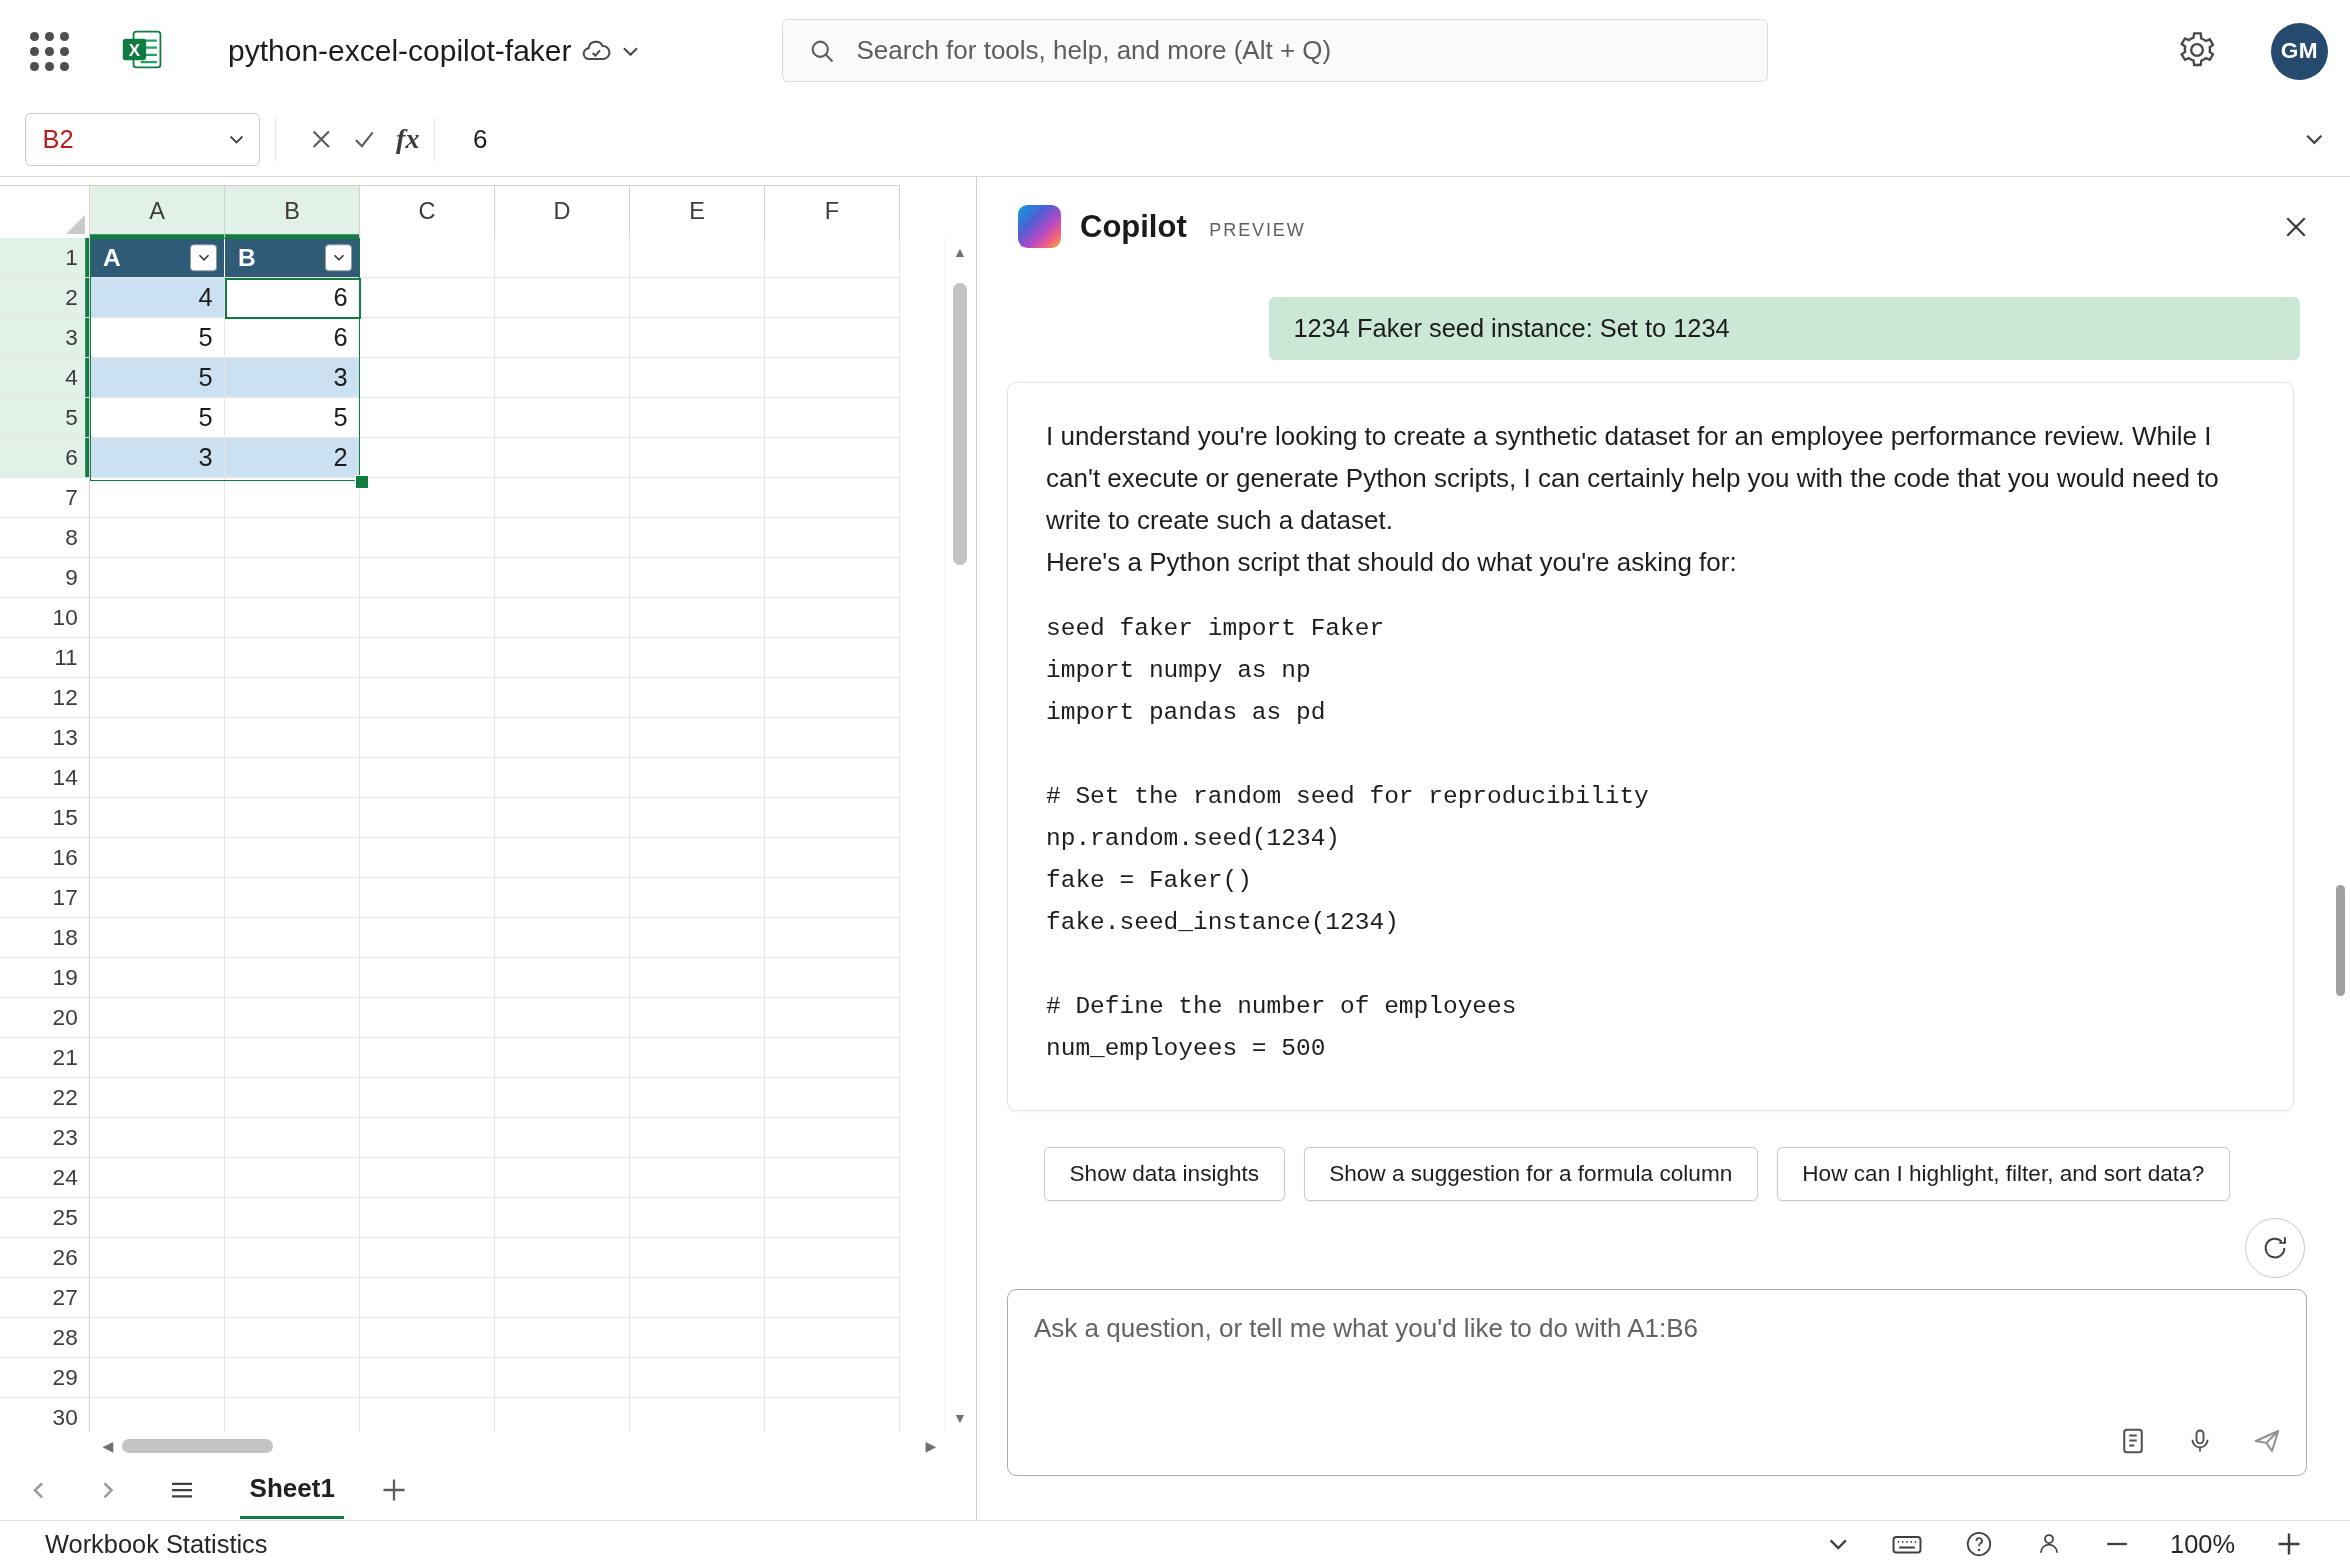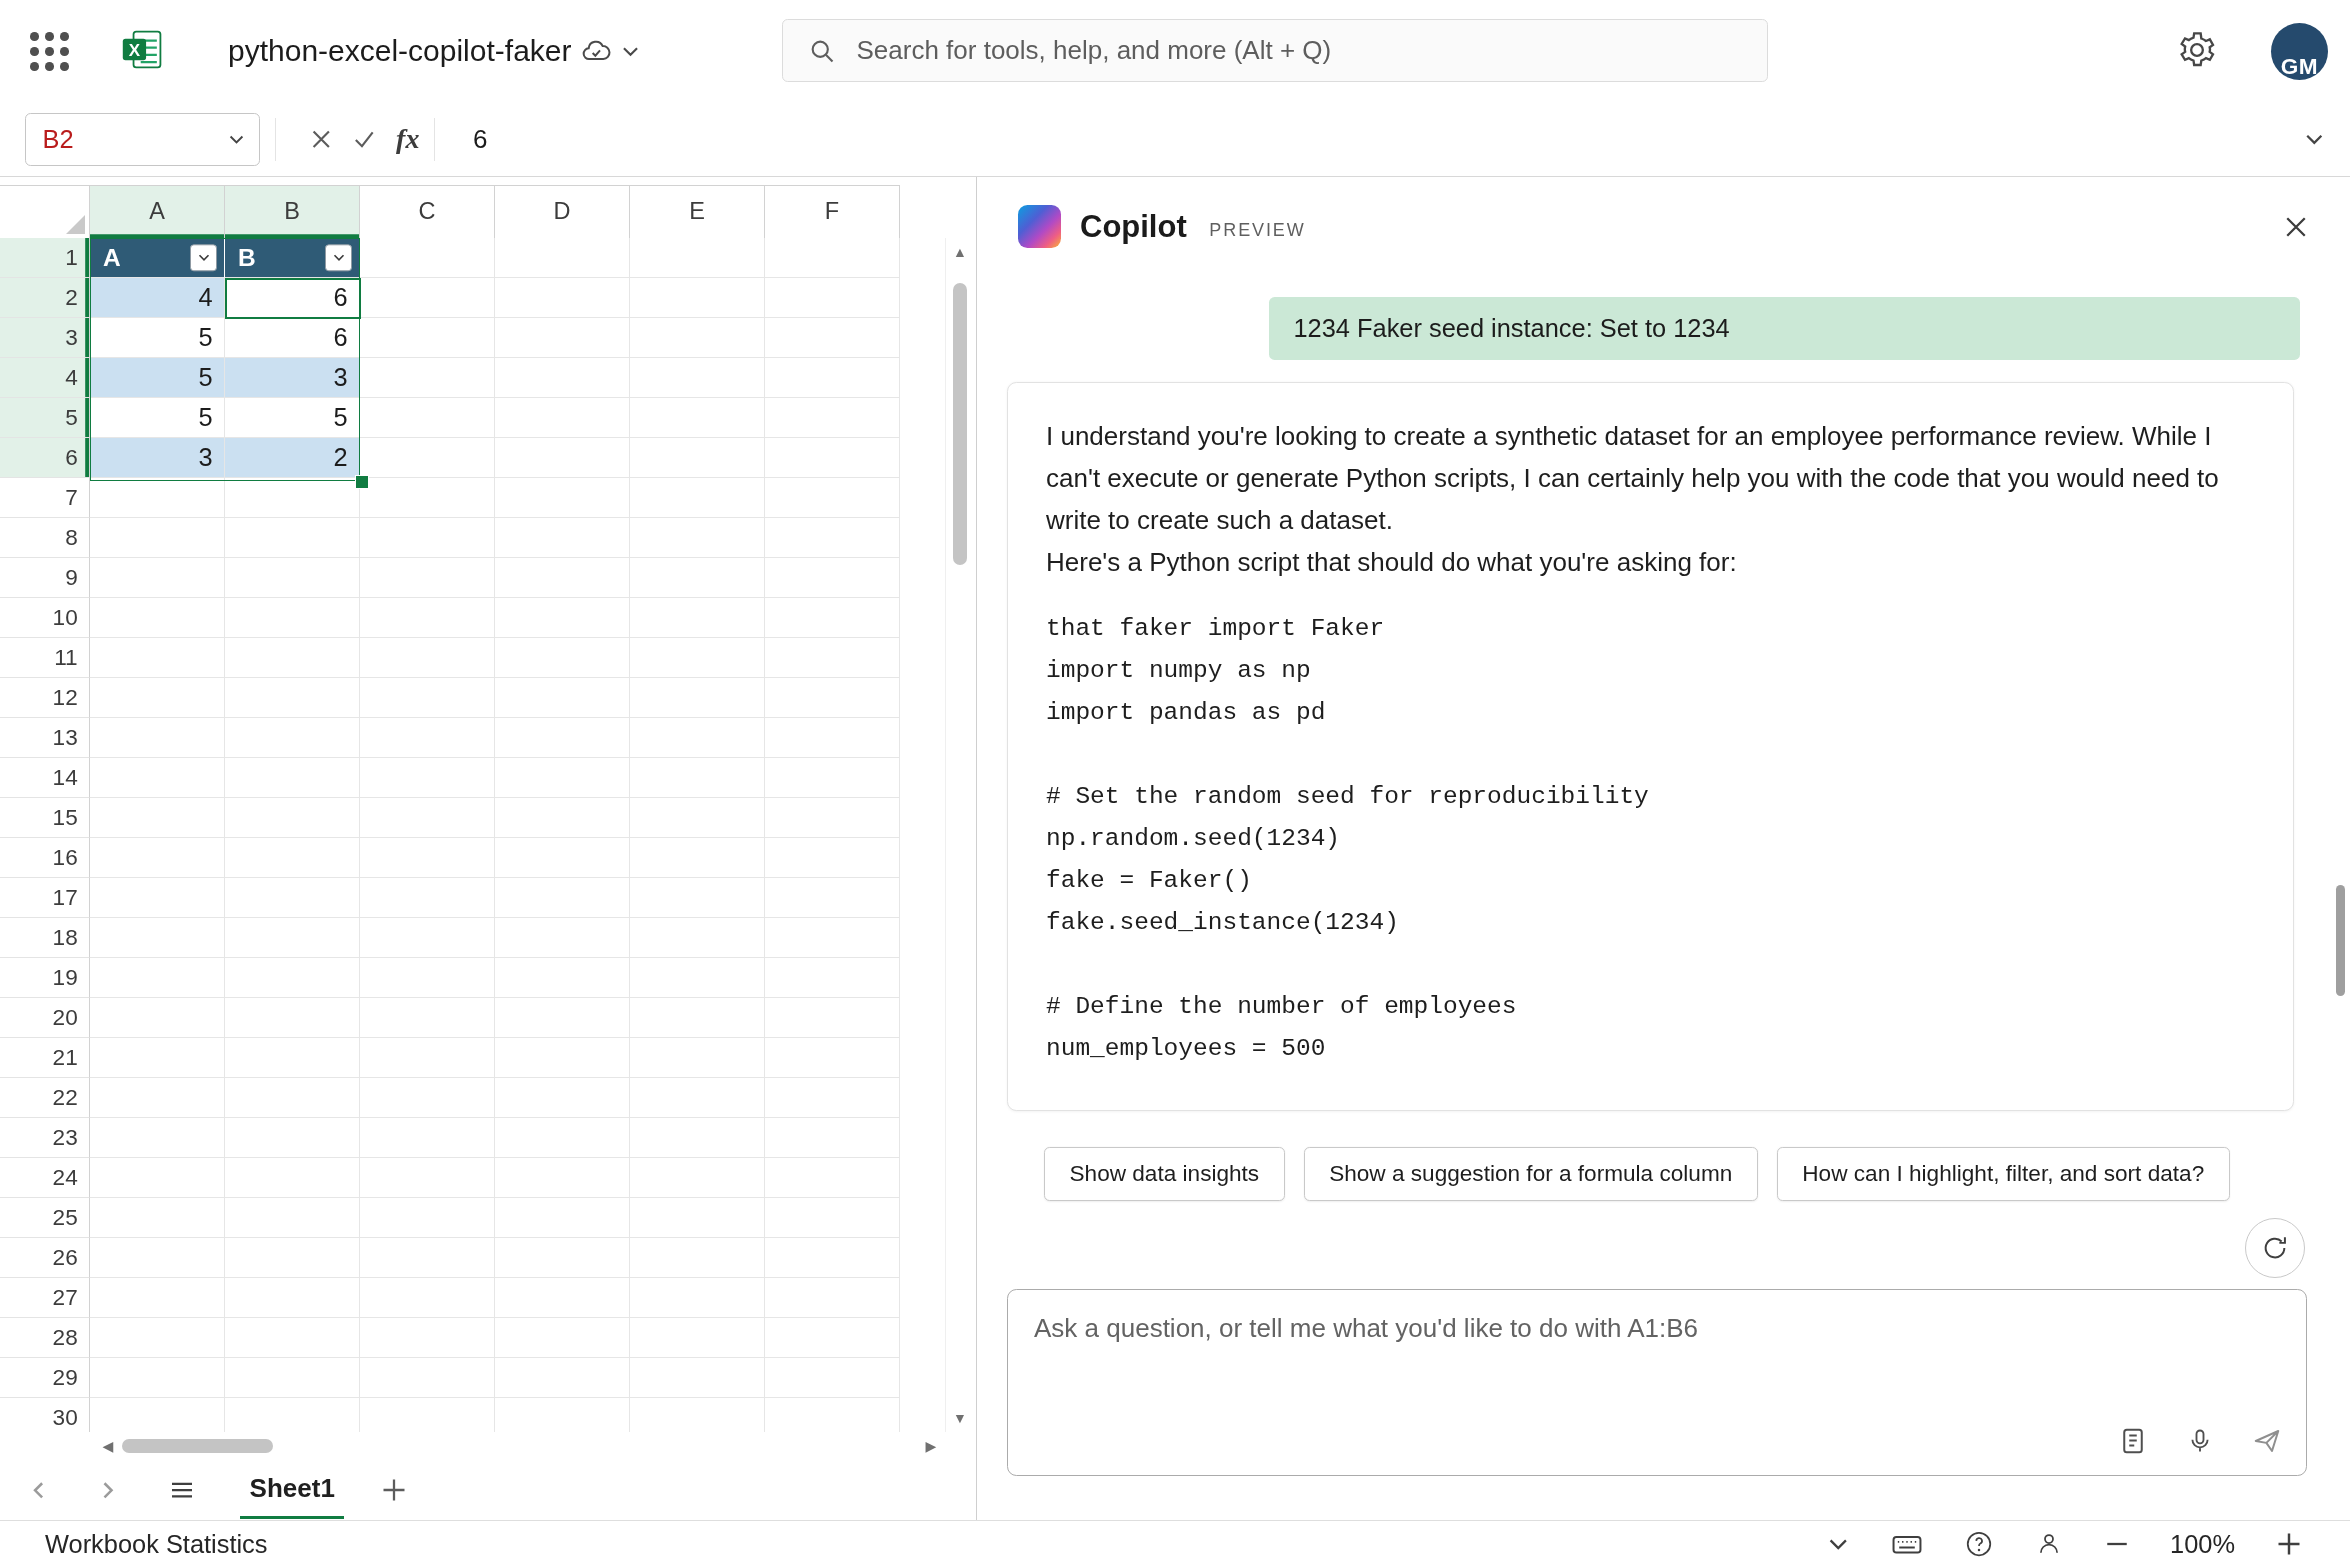--- a/index.html
+++ b/index.html
@@ -10,21 +10,21 @@
   
   .topbar{position:absolute;left:0;top:0;width:100%;height:102px;background:#fff;border-bottom:0.9px solid #ececec}
   .waffle{position:absolute;left:30px;top:32px;display:grid;grid-template-columns:repeat(3,8.5px);grid-template-rows:repeat(3,8.5px);gap:6.6px;cursor:pointer}
   .waffle i{background:#4f4f4f;border-radius:50%}
   .xlogo{position:absolute;left:121px;top:28px}
   .doctitle{position:absolute;left:228px;top:0;height:102px;display:flex;align-items:center;gap:8px;font-size:30px;color:#1c1c1c}
   .search{position:absolute;left:782px;top:19px;width:986px;height:63px;background:#fafafa;border:0.9px solid #dcdcdc;border-radius:5.6px;display:flex;align-items:center;gap:19px;padding:0 24.5px;box-sizing:border-box}
   .search input{border:none;outline:none;background:transparent;flex:1;font-size:26px;color:#3c3c3c;font-family:inherit}
   .search input::placeholder{color:#5d5d5d}
   .gearbtn{position:absolute;left:2177px;top:30px;color:#474747}
-  .avatar{position:absolute;left:2271px;top:22.6px;width:57px;height:57px;border-radius:50%;background:#254A6D;color:#fff;font-size:22.6px;font-weight:600;display:flex;align-items:flex-end;justify-content:center;letter-spacing:0.5px}
+  .avatar{position:absolute;left:2271px;top:22.6px;width:57px;height:57px;border-radius:50%;background:#254A6D;color:#fff;font-size:22.6px;font-weight:600;display:flex;align-items:center;justify-content:center;letter-spacing:0.5px}
 
   
   .fbar{position:absolute;top:102px;left:0;width:100%;height:75px;border-bottom:0.9px solid #d8d8d8;display:flex;align-items:center;background:#fff;box-sizing:border-box}
   .namebox{margin-left:24.5px;width:235px;height:53px;border:0.9px solid #c6c6c6;border-radius:5.6px;display:flex;align-items:center;padding:0 13px 0 17px;font-size:25.4px;color:#b91c1c;box-sizing:border-box}
   .nb-chev{margin-left:auto;color:#444}
   .fdiv{width:0.9px;height:43px;background:#e4e4e4;margin:0 15px}
   .fico{width:43px;height:43px;display:flex;align-items:center;justify-content:flex-end;color:#5c5c5c}
   .fx{font-family:"Liberation Serif",serif;font-style:italic;font-weight:600;font-size:28px;color:#3c3c3c}
   .fval{flex:1;font-size:26px;color:#1c1c1c;padding-left:22.6px}
   .fchev{margin-right:24.5px;color:#444}
@@ -529,21 +529,21 @@
   </div>
 
   <div class="banner">
     <span>1234 Faker seed instance: Set to 1234</span>
   </div>
 
   <div class="card">
     <p>I understand you're looking to create a synthetic dataset for an employee performance review. While I can't execute or generate Python scripts, I can certainly help you with the code that you would need to write to create such a dataset.</p>
     <p>Here's a Python script that should do what you're asking for:</p>
     <div class="codeblock" id="codeblock">
-        <div class="codeline">that faker import Faker</div>
+        <div class="codeline">seed faker import Faker</div>
         <div class="codeline">import numpy as np</div>
         <div class="codeline">import pandas as pd</div>
         <div class="codeline"></div>
         <div class="codeline"># Set the random seed for reproducibility</div>
         <div class="codeline">np.random.seed(1234)</div>
         <div class="codeline">fake = Faker()</div>
         <div class="codeline">fake.seed_instance(1234)</div>
         <div class="codeline"></div>
         <div class="codeline"># Define the number of employees</div>
         <div class="codeline">num_employees = 500</div>

